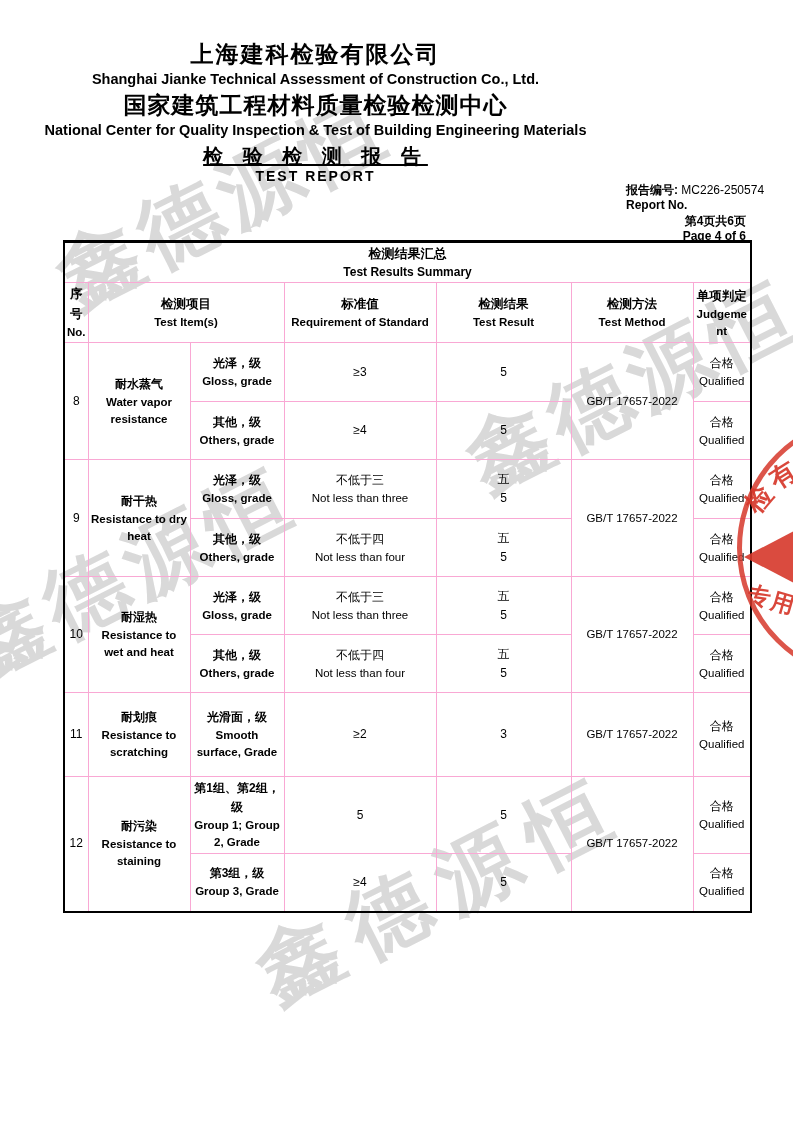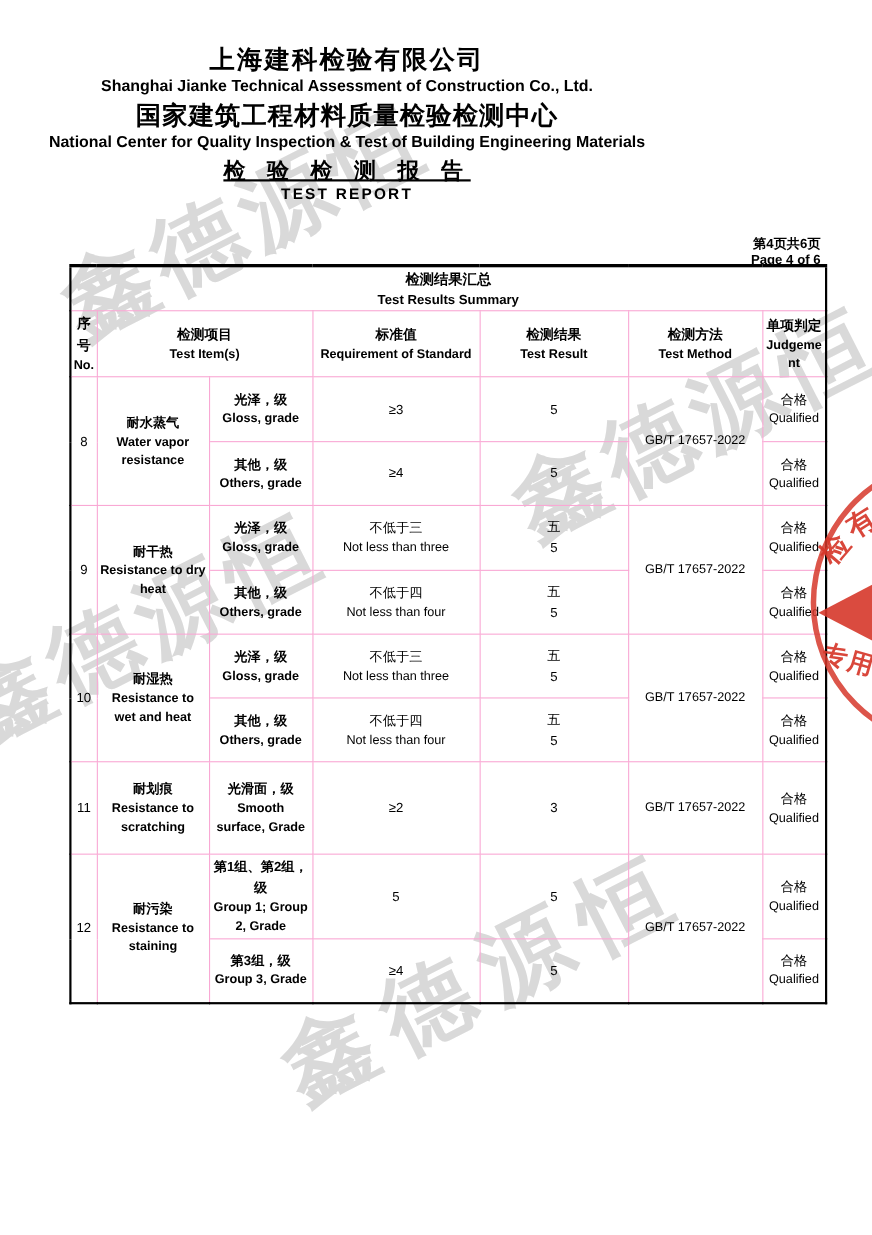--- a/index.html
+++ b/index.html
@@ -75,20 +75,25 @@
   <div class="hdr">
     <div class="company-cn">上海建科检验有限公司</div>
     <div class="company-en">Shanghai Jianke Technical Assessment of Construction Co., Ltd.</div>
     <div class="center-cn">国家建筑工程材料质量检验检测中心</div>
     <div class="center-en">National Center for Quality Inspection &amp; Test of Building Engineering Materials</div>
     <div class="rpt-cn">检 验 检 测 报 告</div>
     <div class="rpt-en">TEST REPORT</div>
   </div>
 
 
+  <div class="meta-right">
+    <div><span class="b">报告编号:</span>
+         <span>MC226-250574</span></div>
+    <div class="b">Report No.</div>
+  </div>
   <div class="page-no">
     <div>第4页共6页</div>
     <div>Page 4 of 6</div>
   </div>
 
   <table class="results">
     <colgroup>
       <col style="width:24px">
         <col style="width:102px">
         <col style="width:94px">

